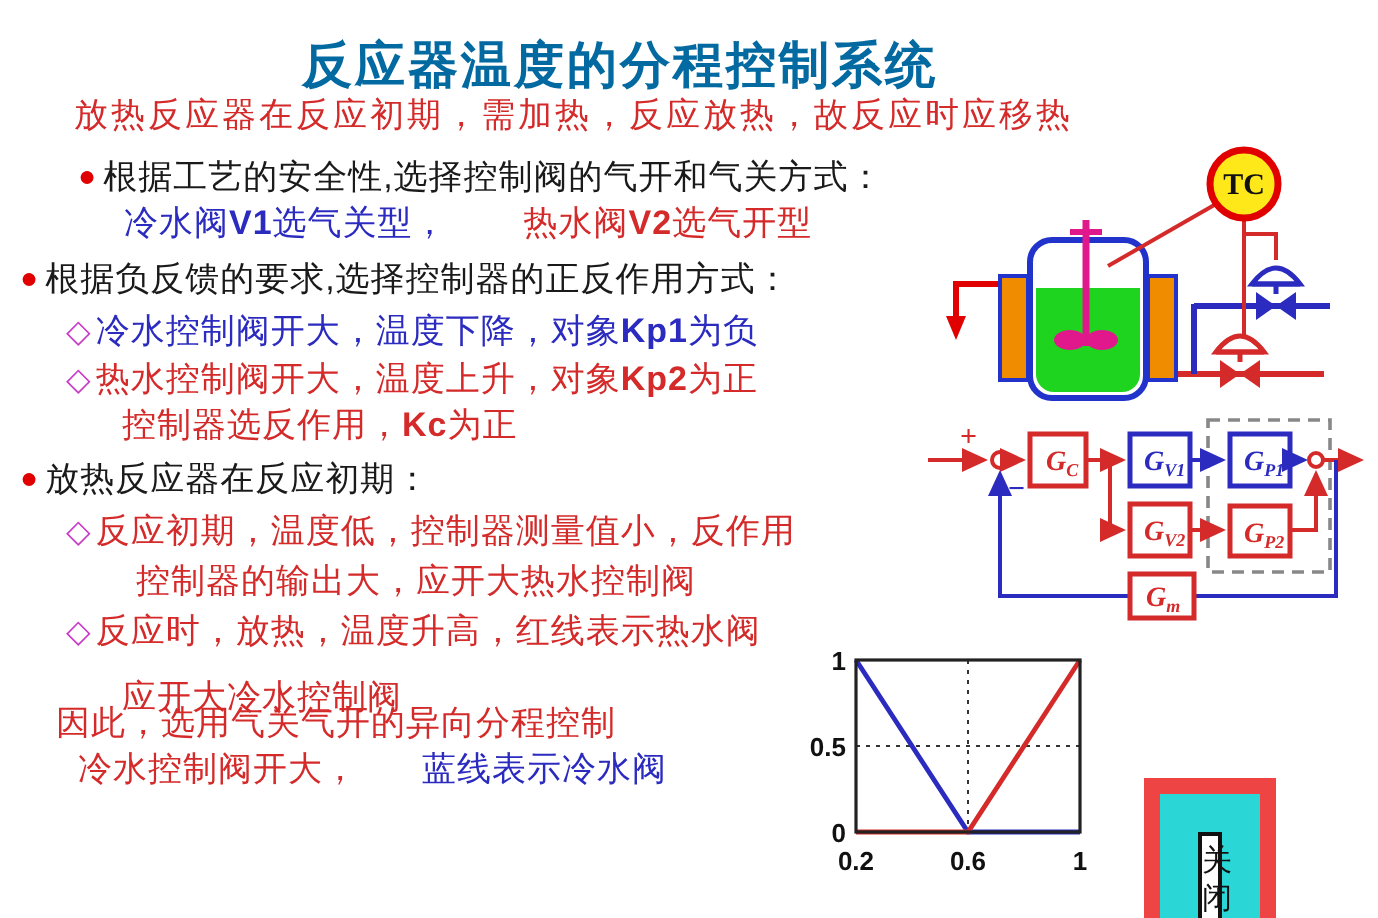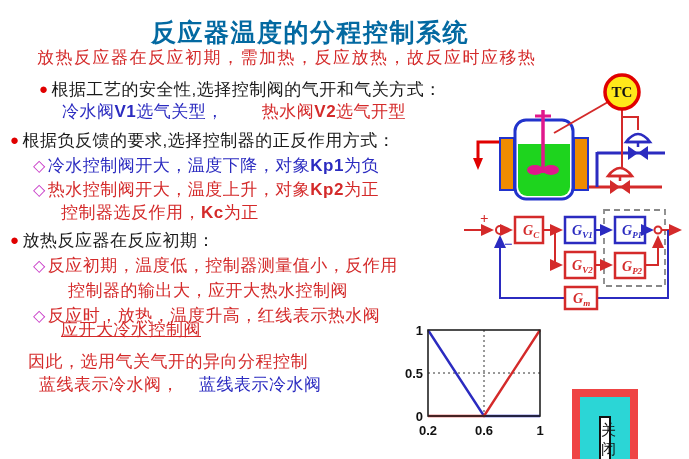--- a/index.html
+++ b/index.html
@@ -15,21 +15,21 @@
   .t-black{color:#1a1a1a;}
   .bold{font-weight:bold;}
   .page-title{
     font-size:25px;font-weight:bold;color:#0369a1;letter-spacing:1.5px;
     width:620px;text-align:center;top:16px;left:0;
   }
   .subtitle{top:47px;left:37px;font-size:17px;letter-spacing:1.5px;text-align:center;}
   .bullet-dot{color:#e00000;font-size:15px;margin-right:3px;vertical-align:1px;}
   .diamond{color:#c83cc8;font-size:16px;margin-right:2px;}
   .gap-lg{display:inline-block;margin-left:38px;}
-  .gap-md{display:inline-block;margin-left:20px;}
+  .gap-md{display:inline-block;margin-left:32px;}
   svg text{font-family:"Liberation Serif","DejaVu Serif",serif;}
   .blk-label{font-size:14px;font-weight:bold;font-style:italic;}
   .blk-sub{font-size:9px;font-weight:bold;}
   .fill-red{fill:#d42a2a;} .fill-blue{fill:#2b2bc0;}
   .tick{font-family:"Liberation Sans","DejaVu Sans",sans-serif;font-size:13px;font-weight:bold;fill:#111;}
   .tc-text{font-family:"Liberation Serif","DejaVu Serif",serif;font-size:15px;font-weight:bold;fill:#111;}
   .close-outer{
     top:389px;left:572px;width:66px;box-sizing:border-box;
     border:8px solid #ef4444;background:#2bd6d6;padding:19px;cursor:pointer;
   }
@@ -59,25 +59,25 @@
 <div class="abs line t-red" style="top:202px;left:61px;"><span>控制器选反作用，</span><span class="bold">Kc</span><span>为正</span></div>
 
 <div class="abs line t-black" style="top:229px;left:10px;"><span class="bullet-dot">●</span><span>放热反应器在反应初期：</span></div>
 
 <div class="abs line t-red" style="top:255px;left:33px;"><span class="diamond">◇</span><span>反应初期，温度低，控制器测量值小，反作用</span></div>
 
 <div class="abs line t-red" style="top:280px;left:48px;margin-left:20px;">控制器的输出大，应开大热水控制阀</div>
 
 <div class="abs line t-red" style="top:305px;left:33px;"><span class="diamond">◇</span><span>反应时，放热，温度升高，红线表示热水阀</span></div>
 
-<div class="abs line t-red" style="top:319px;left:61px;text-decoration:underline;">应开大冷水控制阀</div>
+<div class="abs line t-red" style="top:338px;left:61px;">应开大冷水控制阀</div>
 
 <div class="abs line t-red" style="top:351px;left:28px;text-align:center;">因此，选用气关气开的异向分程控制</div>
 
-<div class="abs line" style="top:374px;left:39px;"><span class="t-red">蓝线表示冷水阀，</span><span class="t-blue gap-md">蓝线表示冷水阀</span></div>
+<div class="abs line" style="top:374px;left:39px;"><span class="t-red">冷水控制阀开大，</span><span class="t-blue gap-md">蓝线表示冷水阀</span></div>
 
 <svg class="abs" style="top:60px;left:462px;" width="227" height="148" viewBox="0 0 227 148">
 
   <g>
     <polyline points="40,82 16,82 16,100" fill="none" stroke="#e00000" stroke-width="3"></polyline>
     <polygon points="11,98 21,98 16,110" fill="#e00000"></polygon>
   </g>
 
   <g>
     <line x1="118" y1="127" x2="200" y2="127" stroke="#d42a2a" stroke-width="3"></line>

